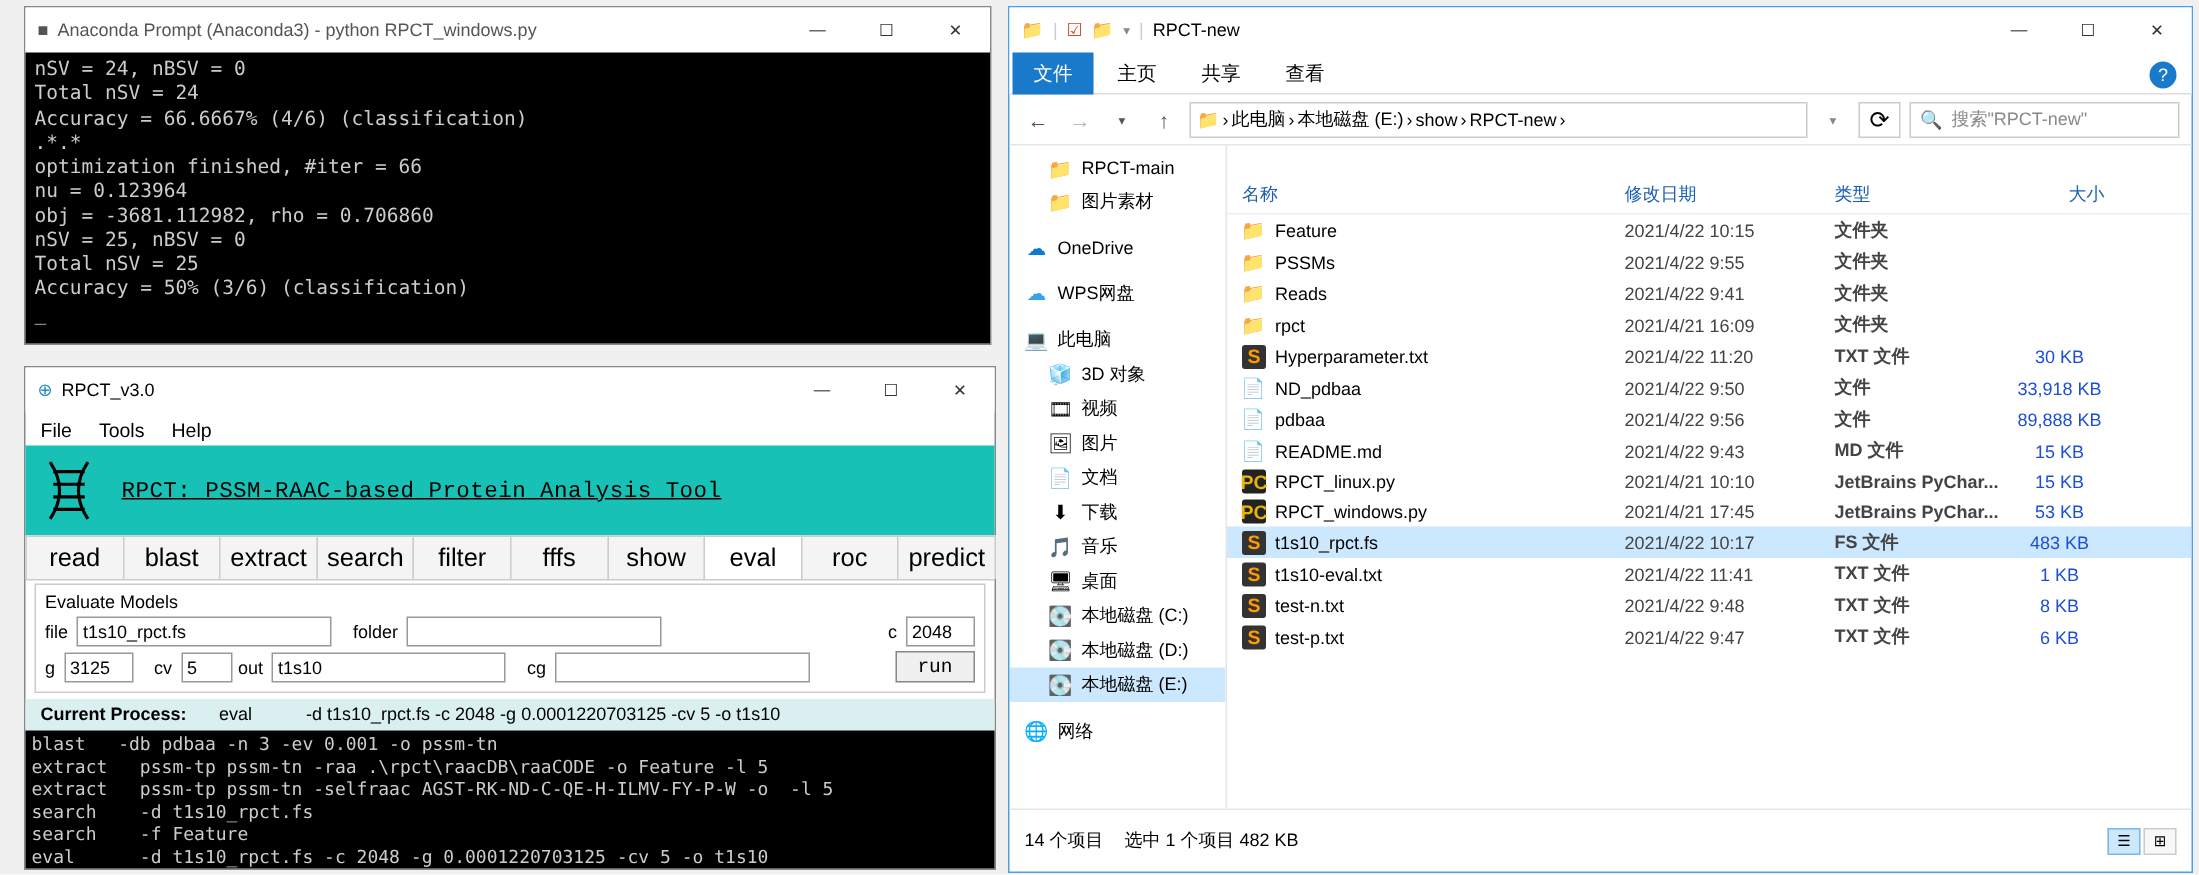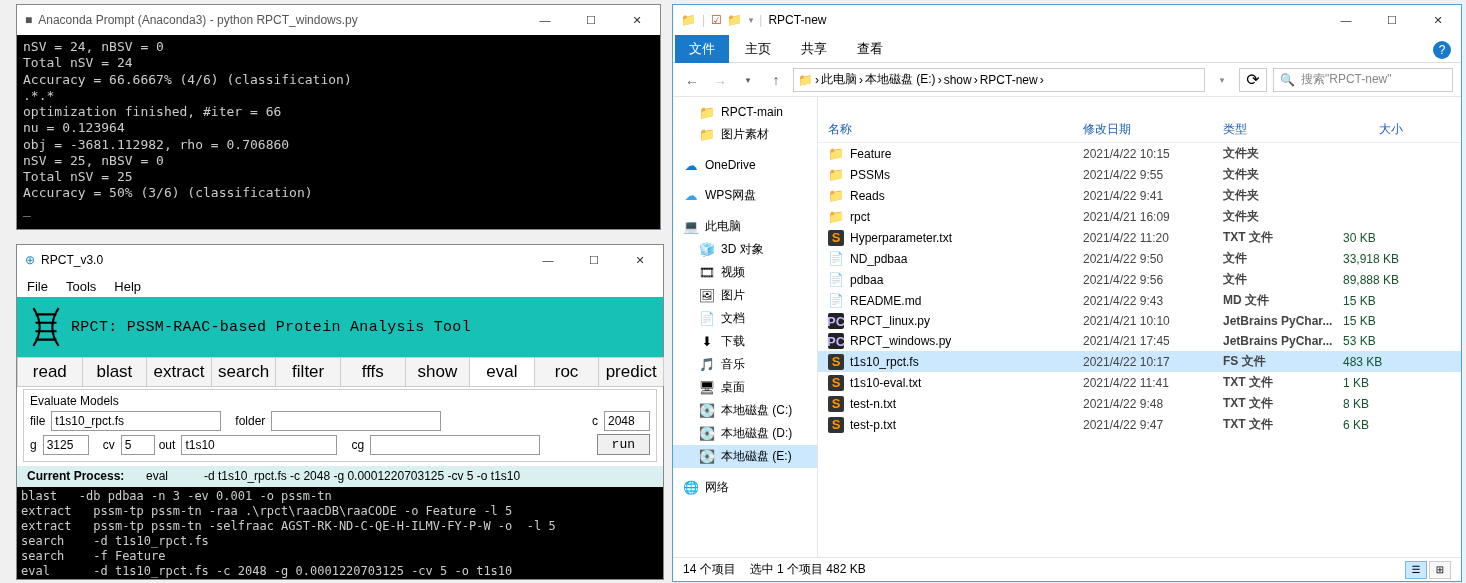--- a/index.html
+++ b/index.html
@@ -13,21 +13,21 @@
 
 
 .anaconda { left: 16px; top: 4px; width: 645px; height: 226px; background: #fff; }
 .anaconda .titlebar { background: #fff; color: #555; }
 .anaconda .terminal { flex: 1; background: #000; color: #ccc; font-family: "Consolas", monospace; font-size: 13px; padding: 4px 6px; white-space: pre; overflow: hidden; line-height: 1.25; }
 
 
 .rpct { left: 16px; top: 244px; width: 648px; height: 336px; background: #fff; }
 .rpct .titlebar { background: #fff; }
 .rpct .menubar { height: 22px; display: flex; gap: 18px; padding: 0 10px; font-size: 13px; align-items: center; }
-.rpct .banner { height: 60px; background: #17c1b6; display: flex; align-items: center; padding: 0 8px; gap: 4px; }
+.rpct .banner { height: 60px; background: #17c1b6; display: flex; align-items: center; padding: 0 8px; gap: 14px; text-decoration: underline; }
 .rpct .banner .dna { width: 42px; height: 42px; }
 .rpct .banner-text { font-family: "Courier New", monospace; font-size: 15px; color: #000; letter-spacing: 0.3px; }
 .rpct .tabs { display: flex; border-bottom: 1px solid #ccc; }
 .rpct .tab { flex: 1; text-align: center; padding: 4px 0; font-size: 17px; background: #f4f4f4; border: 1px solid #ccc; border-bottom: none; margin-right: -1px; }
 .rpct .tab.active { background: #fff; font-weight: normal; position: relative; z-index: 1; }
 .rpct .form-area { border: 1px solid #ccc; margin: 2px 6px 4px 6px; padding: 4px 6px 6px 6px; font-size: 12px; }
 .rpct .form-title { font-size: 12px; margin-bottom: 3px; }
 .rpct .form-row { display: flex; align-items: center; gap: 4px; margin-top: 3px; }
 .rpct .lbl { font-size: 12px; margin-right: 2px; }
 .rpct input[type=text] { font-size: 12px; padding: 1px 3px; border: 1px solid #999; height: 20px; }
@@ -60,33 +60,33 @@
 .explorer .col-name { width: 255px; }
 .explorer .col-date { width: 140px; }
 .explorer .col-type { width: 120px; }
 .explorer .col-size { width: 80px; text-align: right; padding-right: 20px; }
 .explorer .rows { flex: 1; overflow: auto; }
 .explorer .frow { display: flex; align-items: center; font-size: 12px; padding: 2px 0 2px 10px; }
 .explorer .frow.selected { background: #cce8ff; }
 .explorer .c-name { width: 255px; display: flex; align-items: center; gap: 6px; }
 .explorer .c-date { width: 140px; color: #444; }
 .explorer .c-type { width: 120px; color: #444; font-weight: bold; }
-.explorer .c-size { width: 80px; text-align: left; color: #14532d; padding-right: 20px; }
+.explorer .c-size { width: 80px; text-align: center; color: #1d4ed8; padding-right: 20px; }
 .explorer .ficon { width: 16px; height: 16px; display: inline-flex; align-items: center; justify-content: center; font-size: 13px; }
-.explorer .statusbar { height: 24px; border-top: 1px solid #e5e5e5; display: flex; align-items: center; padding: 10px 10px; font-size: 12px; gap: 14px; justify-content: space-between; }
+.explorer .statusbar { height: 42px; border-top: 1px solid #e5e5e5; display: flex; align-items: center; padding: 10px 10px; font-size: 12px; gap: 14px; justify-content: space-between; }
 .explorer .status-left { display: flex; gap: 14px; }
 .explorer .viewbtns { display: flex; gap: 2px; }
 .explorer .viewbtn { width: 22px; height: 18px; border: 1px solid #ccc; display: flex; align-items: center; justify-content: center; font-size: 10px; background: #f8f8f8; }
 .explorer .viewbtn.active { background: #cce8ff; border-color: #7ab8e6; }
 .explorer .help-icon { position: absolute; right: 10px; top: 36px; width: 18px; height: 18px; border-radius: 50%; background: #1979ca; color: #fff; font-size: 12px; display: flex; align-items: center; justify-content: center; }
 
 .folder-ico { color: #f5c352; }
 .file-ico { color: #888; }
 .s-ico { background: #333; color: #f90; font-size: 10px; font-weight: bold; width: 14px; height: 14px; border-radius: 2px; }
-.pc-ico { background: #222; color: #c4b5fd; font-size: 9px; font-weight: bold; width: 14px; height: 14px; border-radius: 2px; }
+.pc-ico { background: #222; color: #eab308; font-size: 9px; font-weight: bold; width: 14px; height: 14px; border-radius: 2px; }
 </style>
 </head>
 <body>
 
 <div class="window anaconda">
   <div class="titlebar">
     <div class="titlebar-left">
       <span>■</span>
       <span>Anaconda Prompt (Anaconda3) - python  RPCT_windows.py</span>
     </div>

